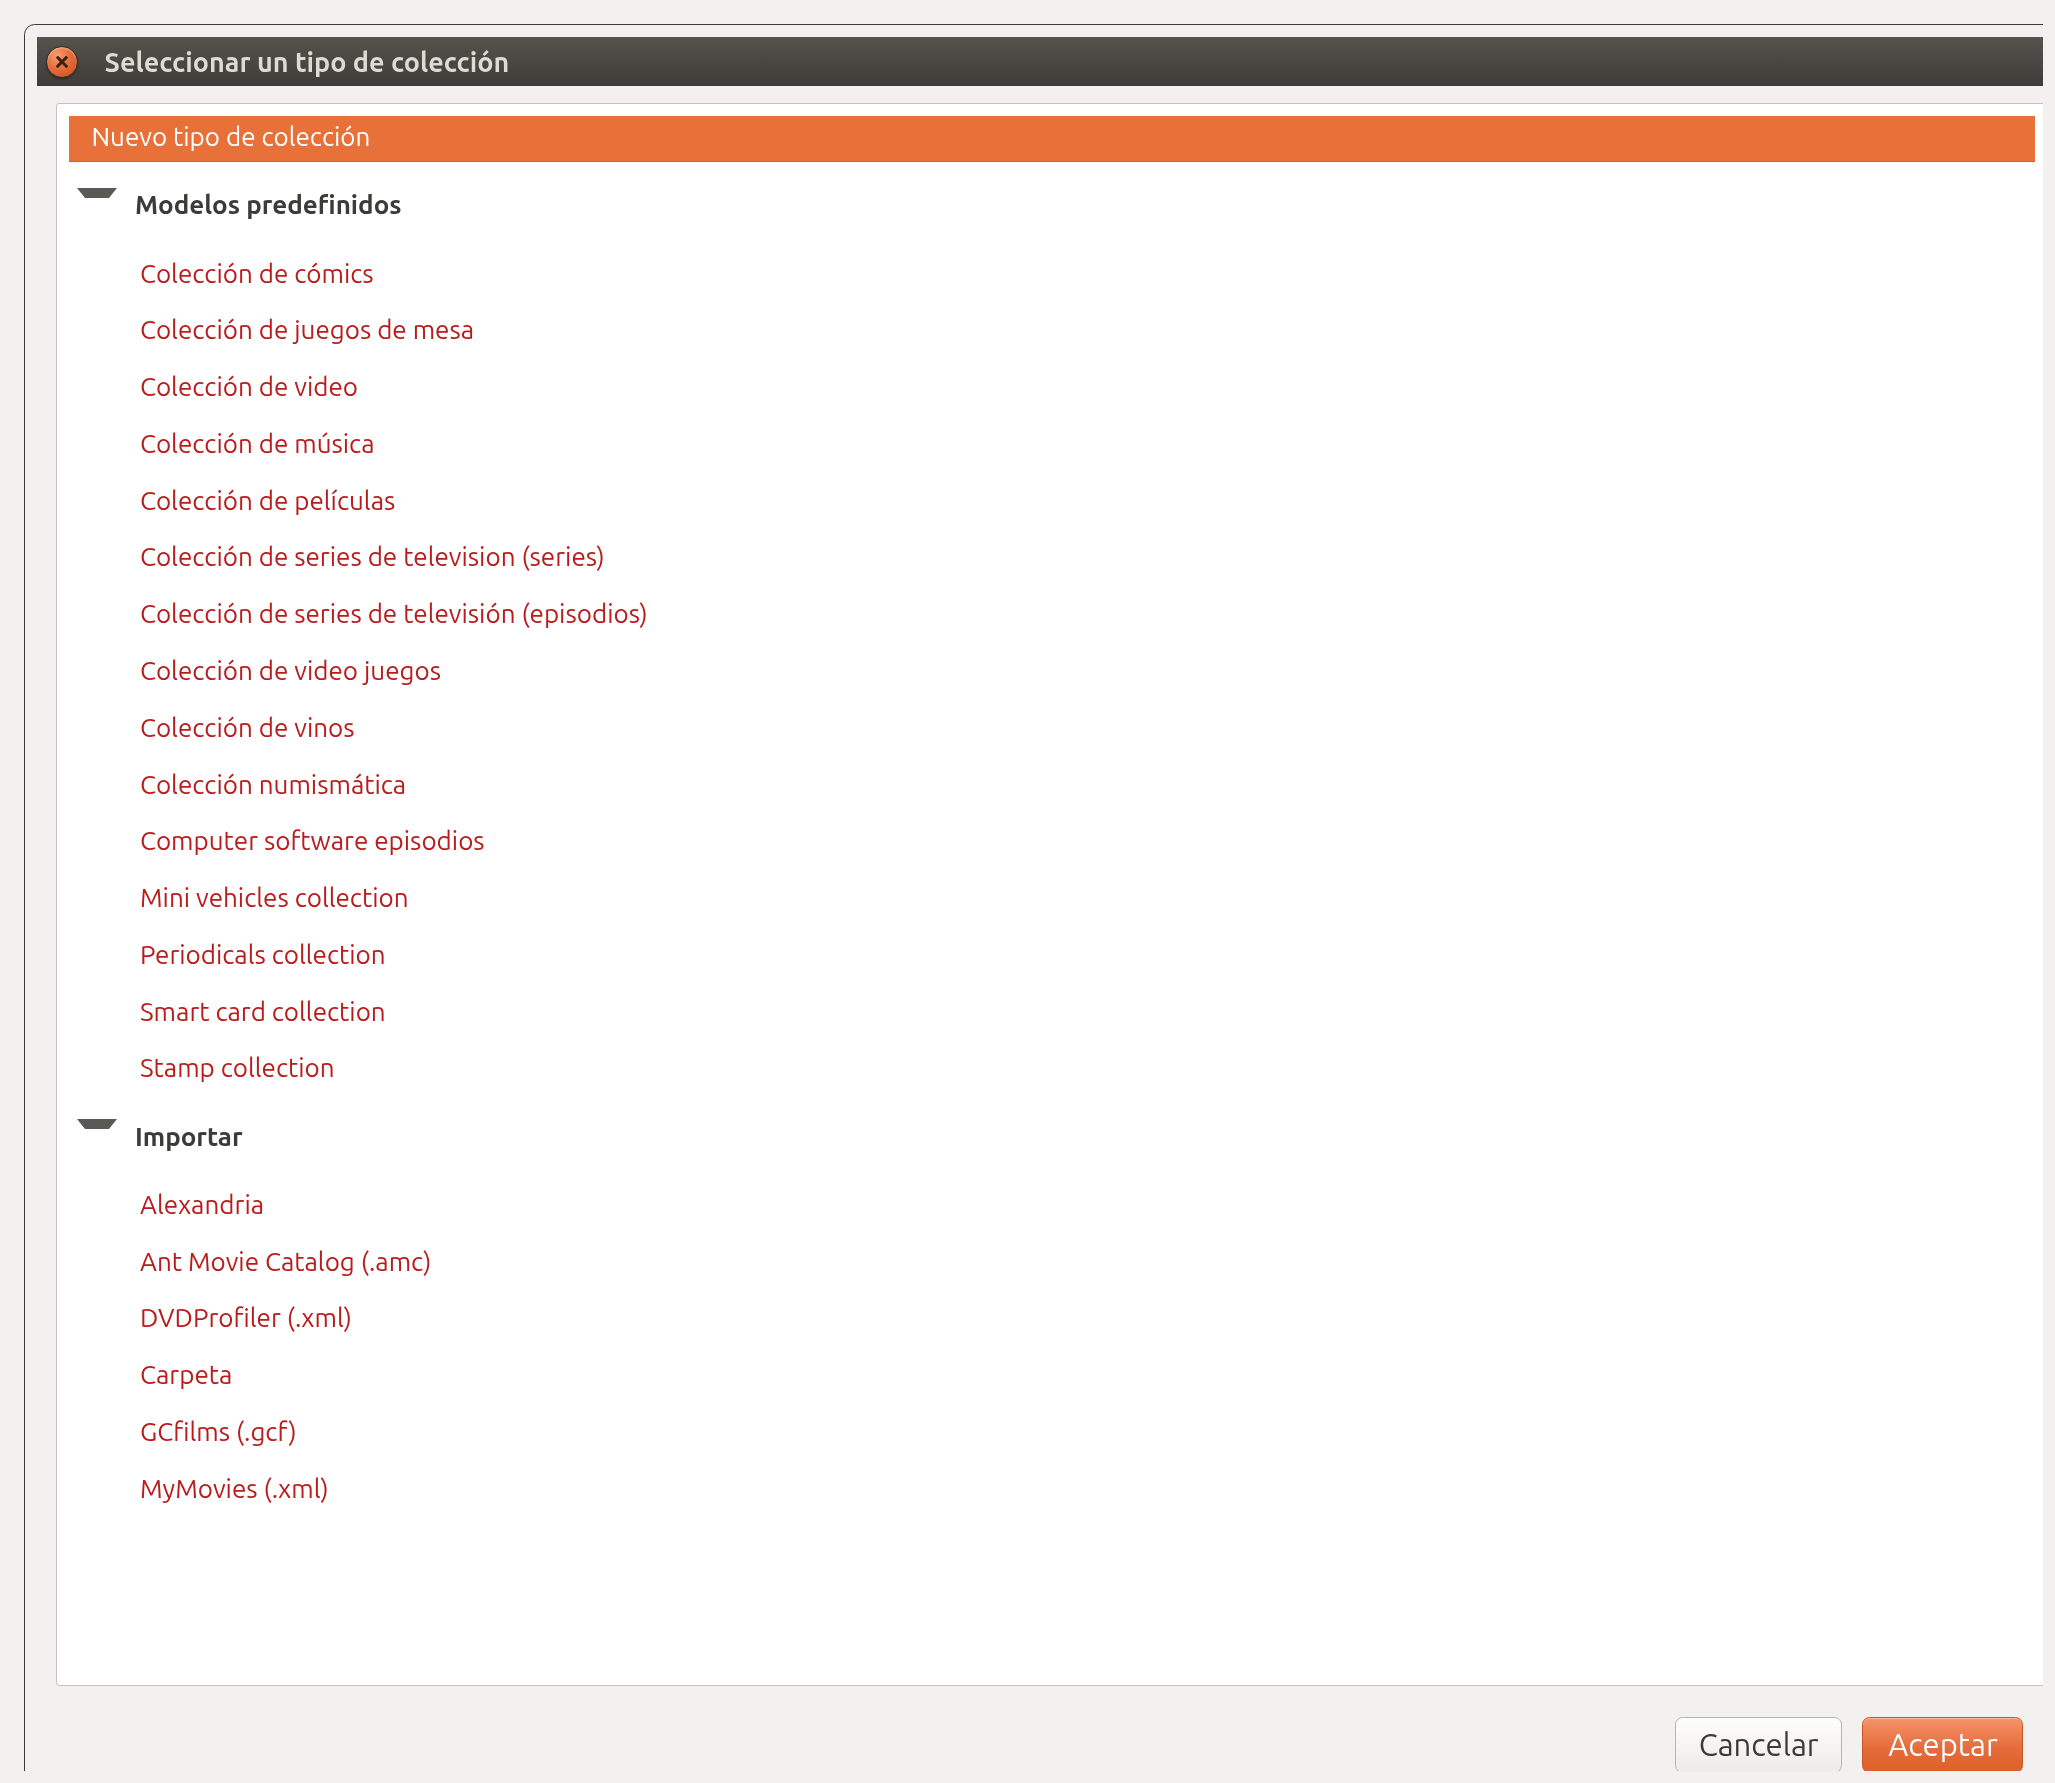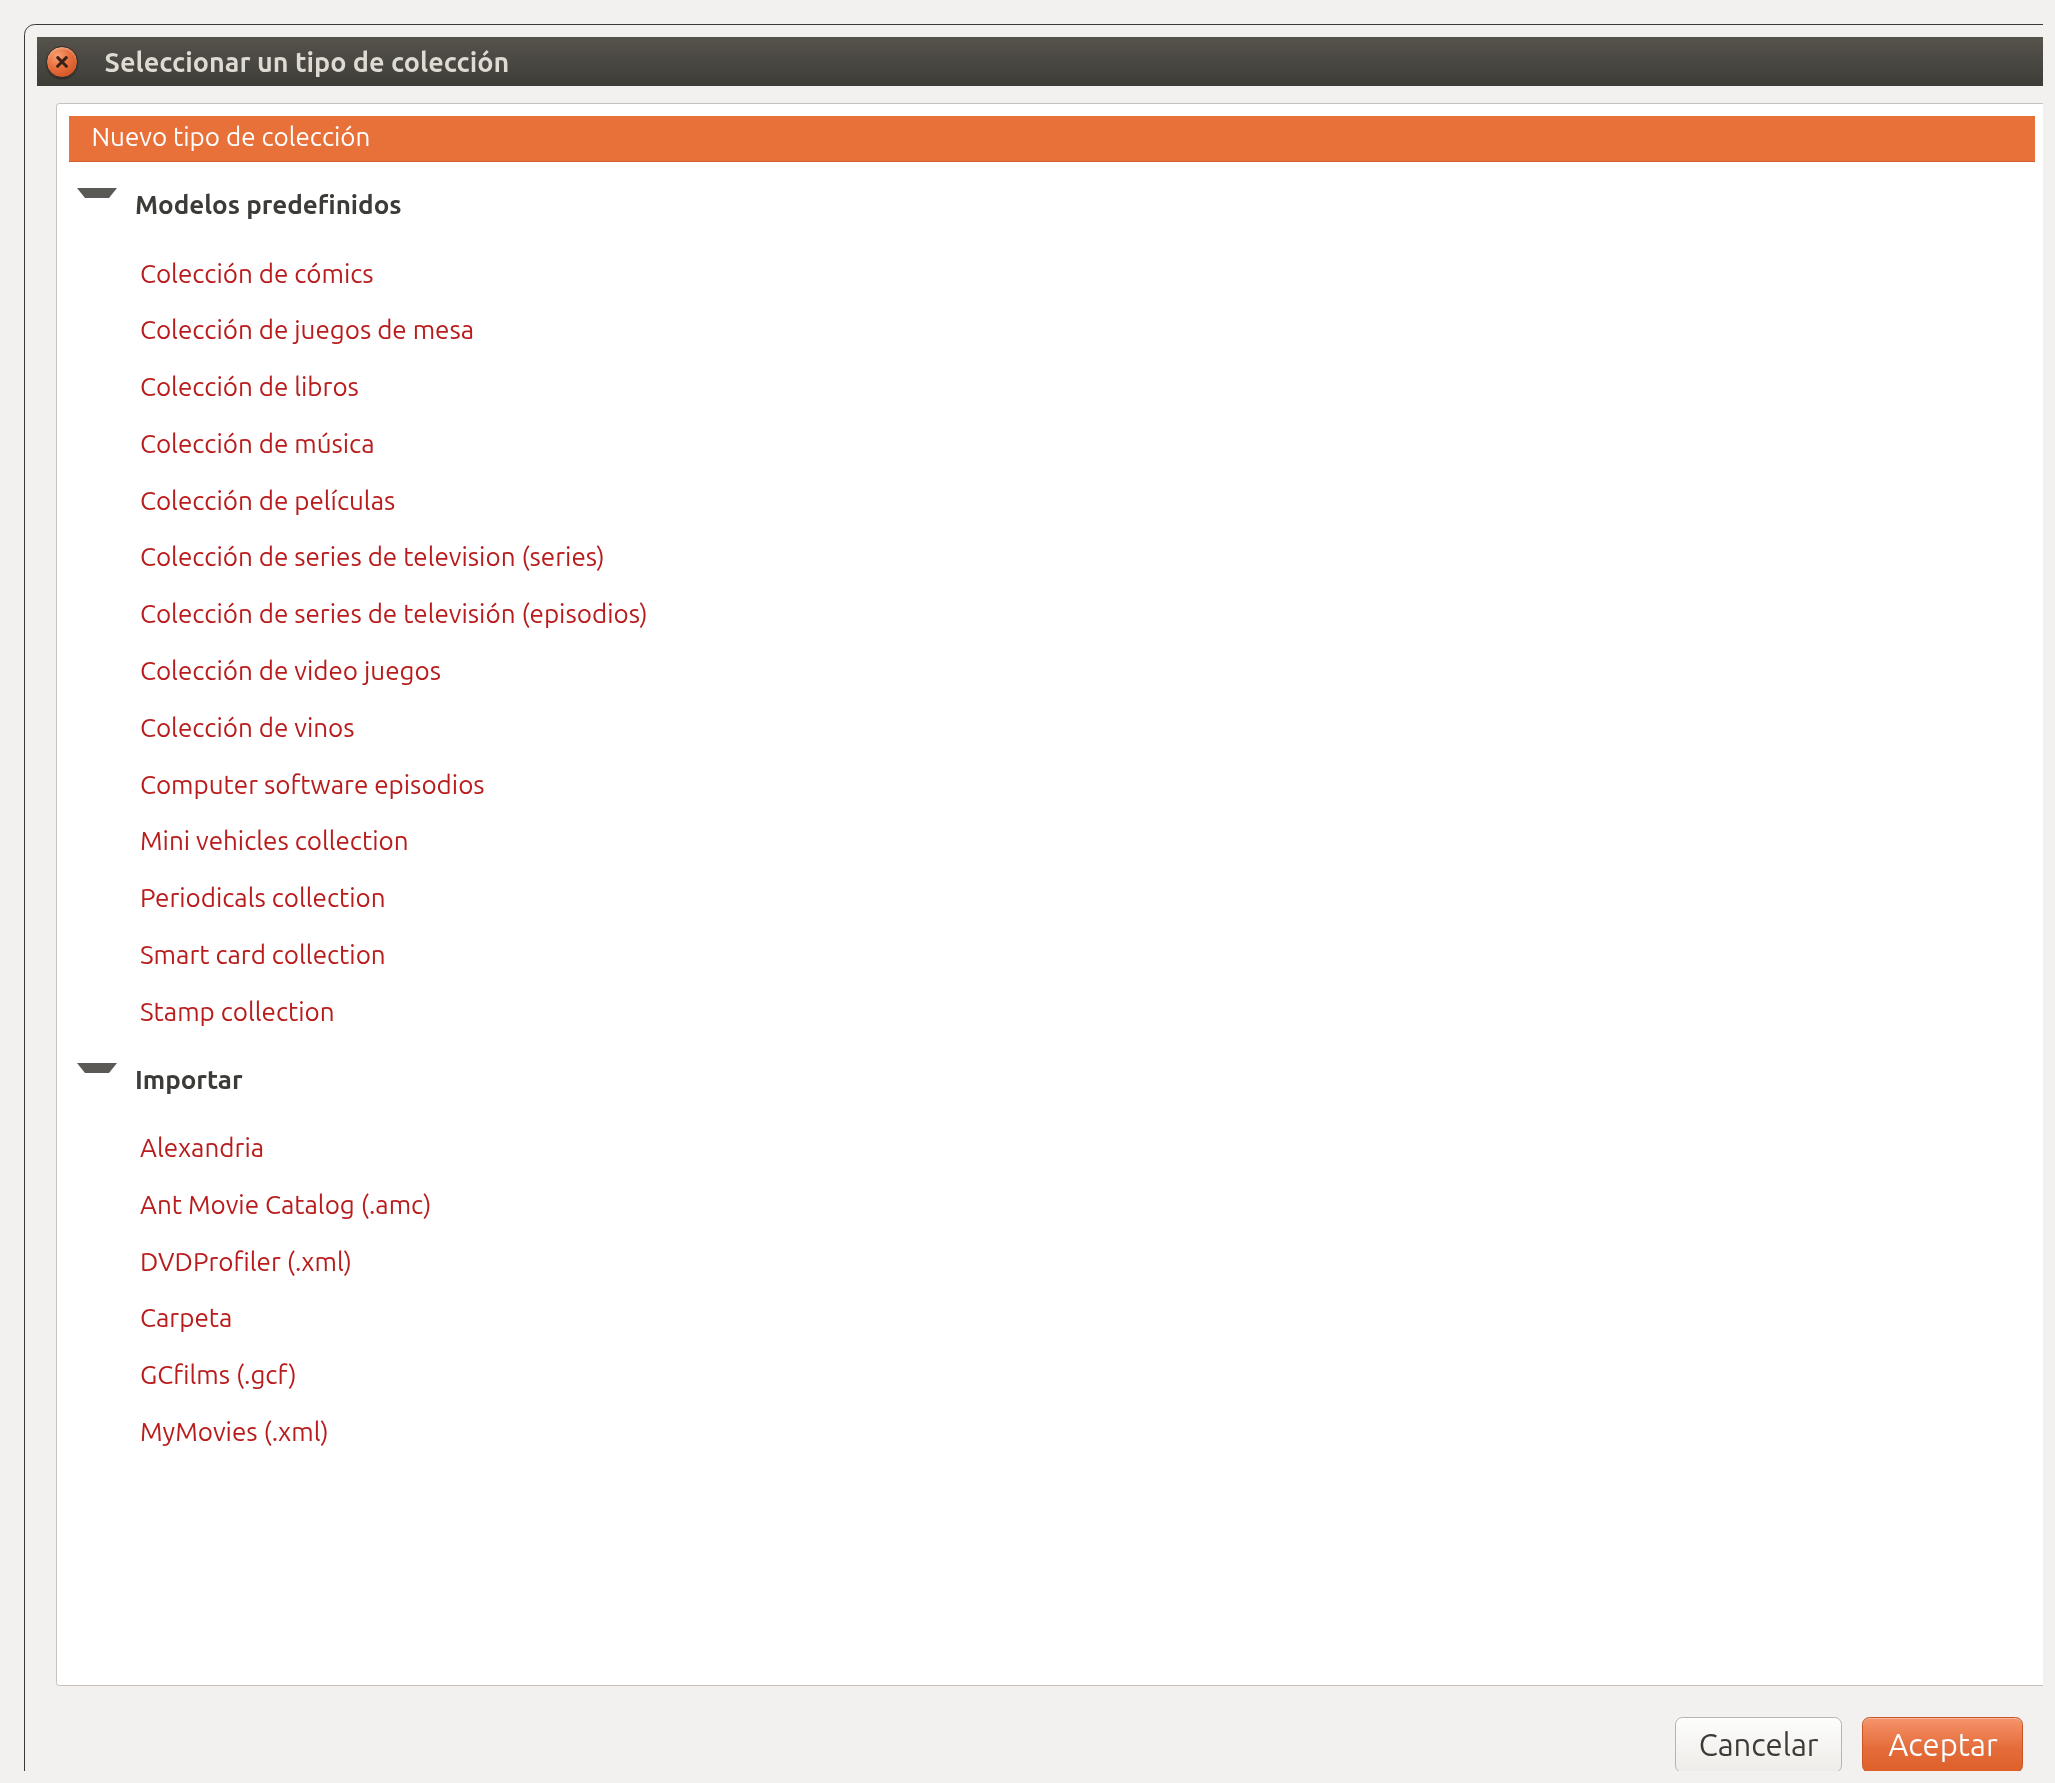--- a/index.html
+++ b/index.html
@@ -177,27 +177,28 @@
       <div class="tree-header">Nuevo tipo de colección</div>
 
       <div class="tree">
 
         <div class="tree-group-row">
           <span class="disclosure"></span>
           <span class="group-label">Modelos predefinidos</span>
         </div>
         <div class="tree-item">Colección de cómics</div>
         <div class="tree-item">Colección de juegos de mesa</div>
-        <div class="tree-item">Colección de libros</div>
+        <div class="tree-item">Colección de video</div>
         <div class="tree-item">Colección de música</div>
         <div class="tree-item">Colección de películas</div>
         <div class="tree-item">Colección de series de television (series)</div>
         <div class="tree-item">Colección de series de televisión (episodios)</div>
         <div class="tree-item">Colección de video juegos</div>
         <div class="tree-item">Colección de vinos</div>
+        <div class="tree-item">Colección numismática</div>
         <div class="tree-item">Computer software episodios</div>
         <div class="tree-item">Mini vehicles collection</div>
         <div class="tree-item">Periodicals collection</div>
         <div class="tree-item">Smart card collection</div>
         <div class="tree-item">Stamp collection</div>
 
         <div class="tree-group-row">
           <span class="disclosure"></span>
           <span class="group-label">Importar</span>
         </div>

